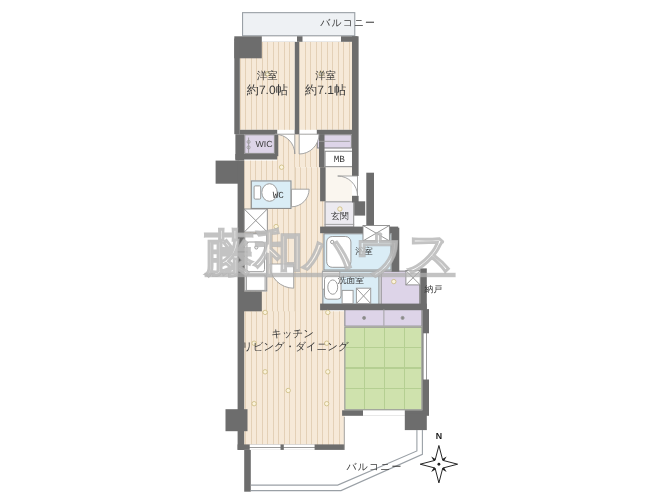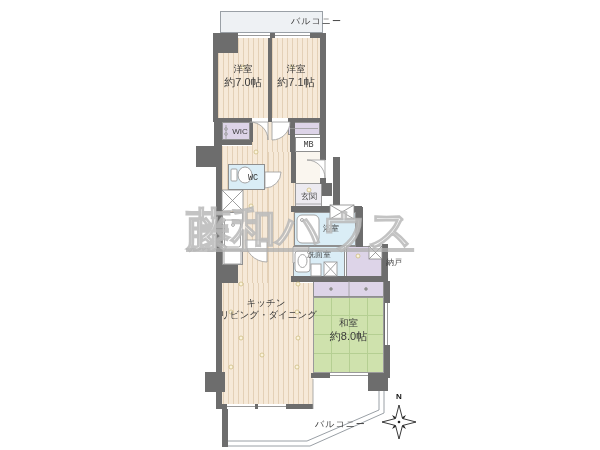--- a/index.html
+++ b/index.html
@@ -188,21 +188,17 @@
   <div class="lbl s85" style="left:295px;top:140px;width:27px;">MB</div>
   <div class="lbl s85" style="left:242px;top:173px;width:22px;">WC</div>
   <div class="lbl s8" style="left:296px;top:192px;width:26px;">玄関</div>
   <div class="lbl s8" style="left:314px;top:224px;width:34px;">浴室</div>
   <div class="lbl s8" style="left:296px;top:250px;width:46px;">洗面室</div>
   <div class="lbl s8" style="left:346px;top:258px;width:32px;margin-left:32px;">納戸</div>
   <div class="lbl" style="left:220px;top:298px;width:92px;">
     <div class="s10">キッチン</div>
     <div class="s10">リビング・ダイニング</div>
   </div>
-  <div class="lbl" style="left:313px;top:318px;width:71px;">
-    <div class="s10">和室</div>
-    <div class="s11">約8.0帖</div>
-  </div>
   <div class="lbl s9" style="left:270px;top:419px;width:46px;">バルコニー</div>
   <div class="lbl" style="left:393px;top:392px;width:12px;font-size:8px;font-weight:bold;color:#111;">N</div>
 
   <div id="watermark">藤和ハウス</div>
 </div>
 
 </body></html>

